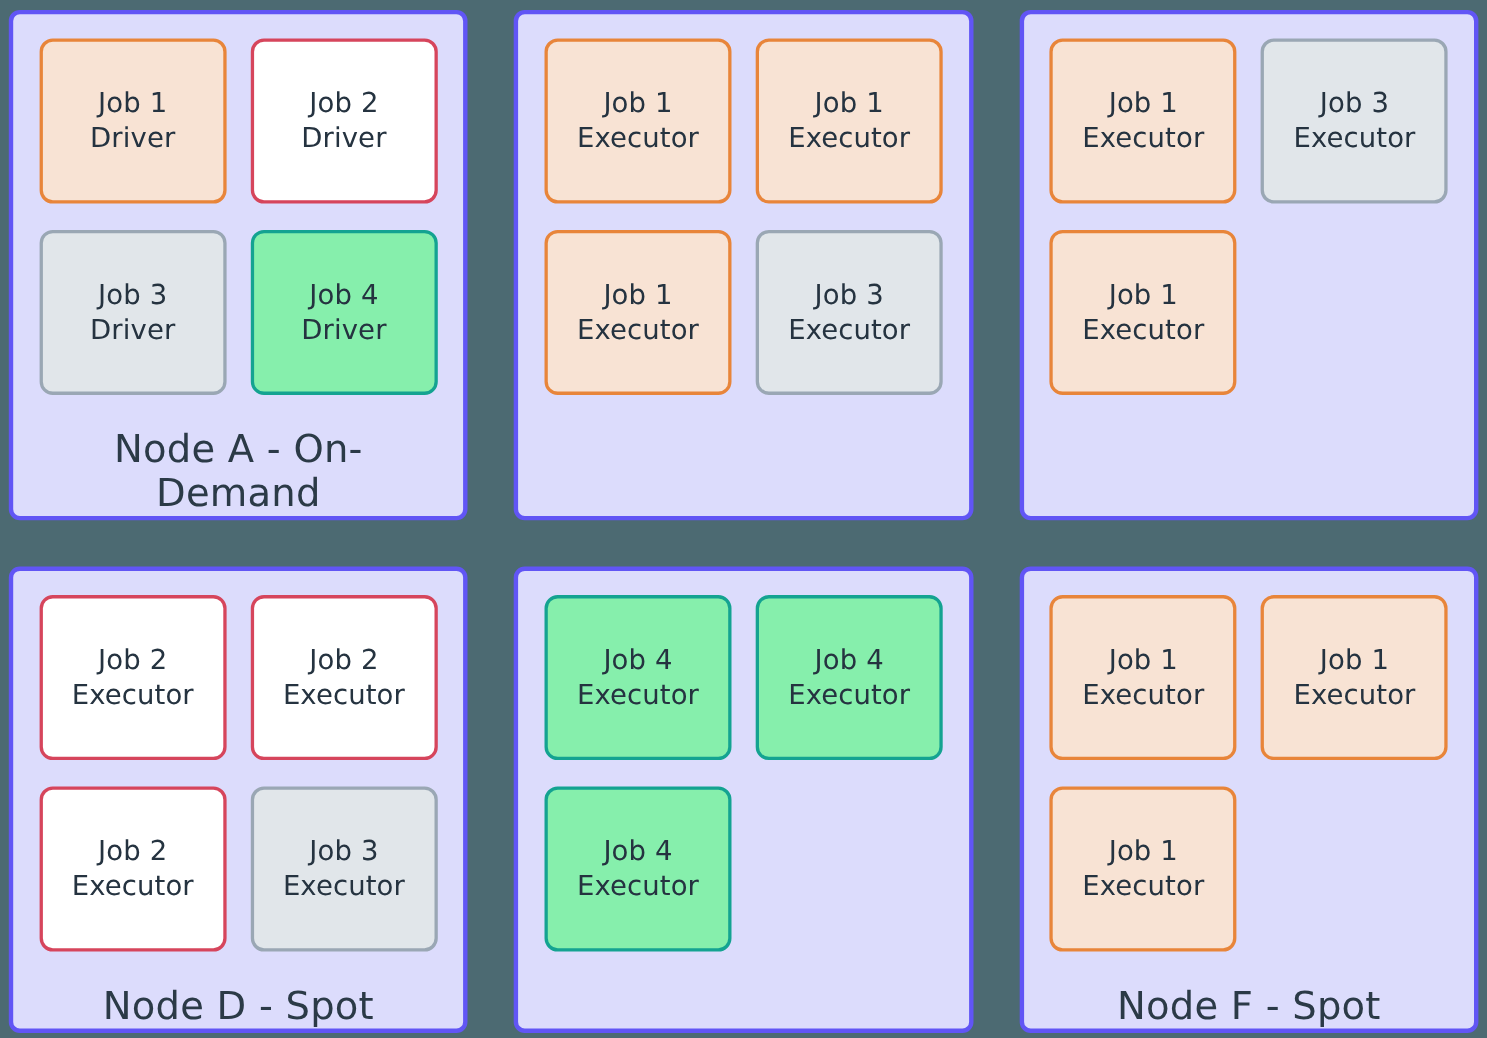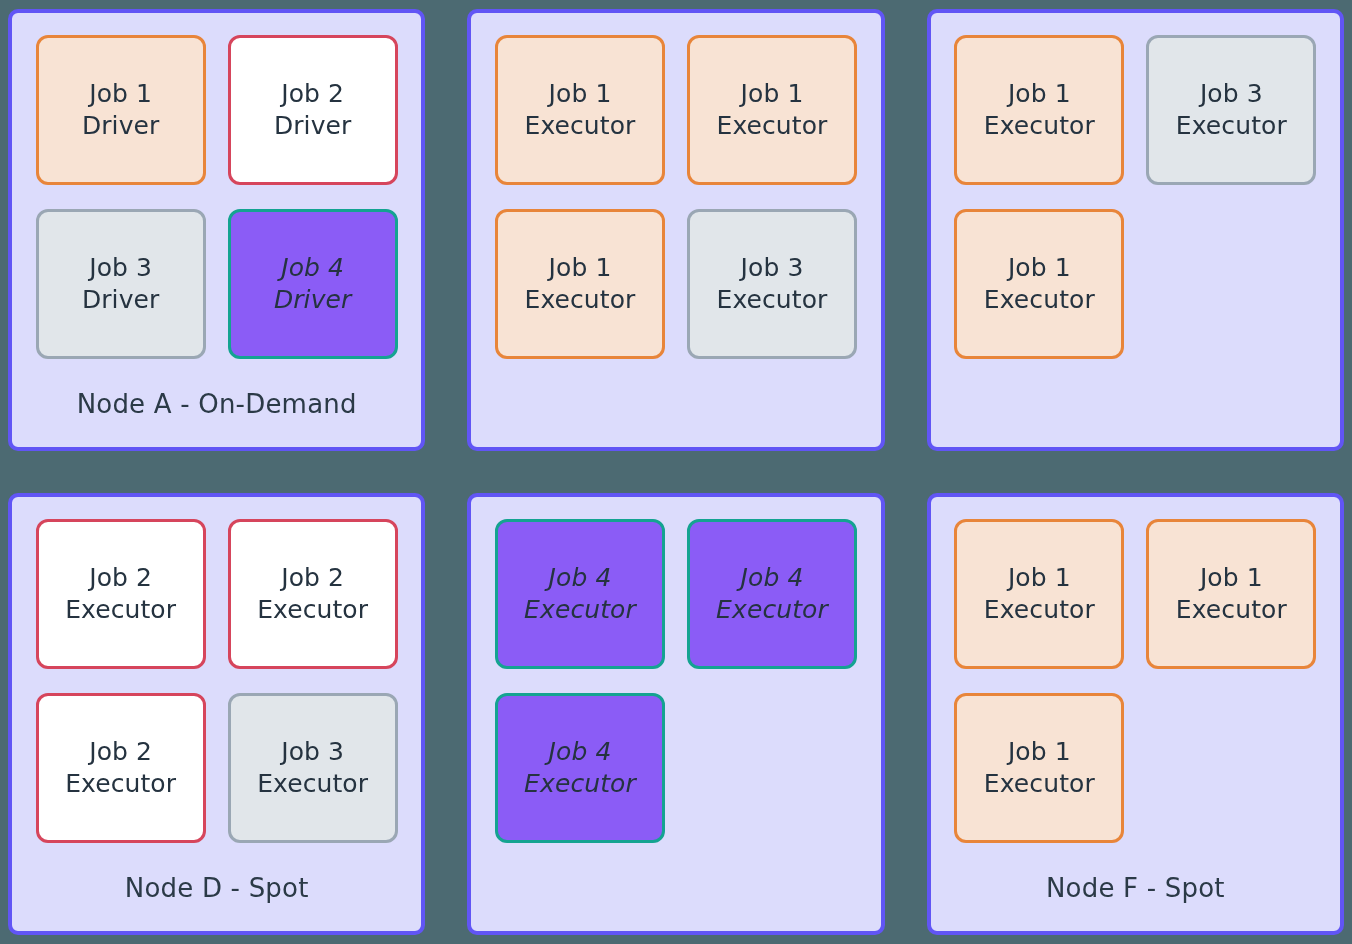--- a/index.html
+++ b/index.html
@@ -63,25 +63,25 @@
   .job-card .line { display: block; }
 
   .slot-empty {
     border: none;
     background: transparent;
   }
 
   .job-1 { border-color: #e8853a; background: #f8e3d4; }
   .job-2 { border-color: #d6455c; background: #ffffff; }
   .job-3 { border-color: #9aa7b4; background: #e1e6ea; text-align: center; }
-  .job-4 { border-color: #14a391; background: #8b5cf6; font-style: italic; }
+  .job-4 { border-color: #14a391; background: #86efac; }
 
   .node-label {
     margin-top: 30px;
-    font-size: 26px;
+    font-size: 35px;
     color: #2b3a47;
     text-align: center;
     letter-spacing: 0.2px;
   }
 </style>
 </head>
 <body>
 
 <div id="canvas">
     <div class="node">

